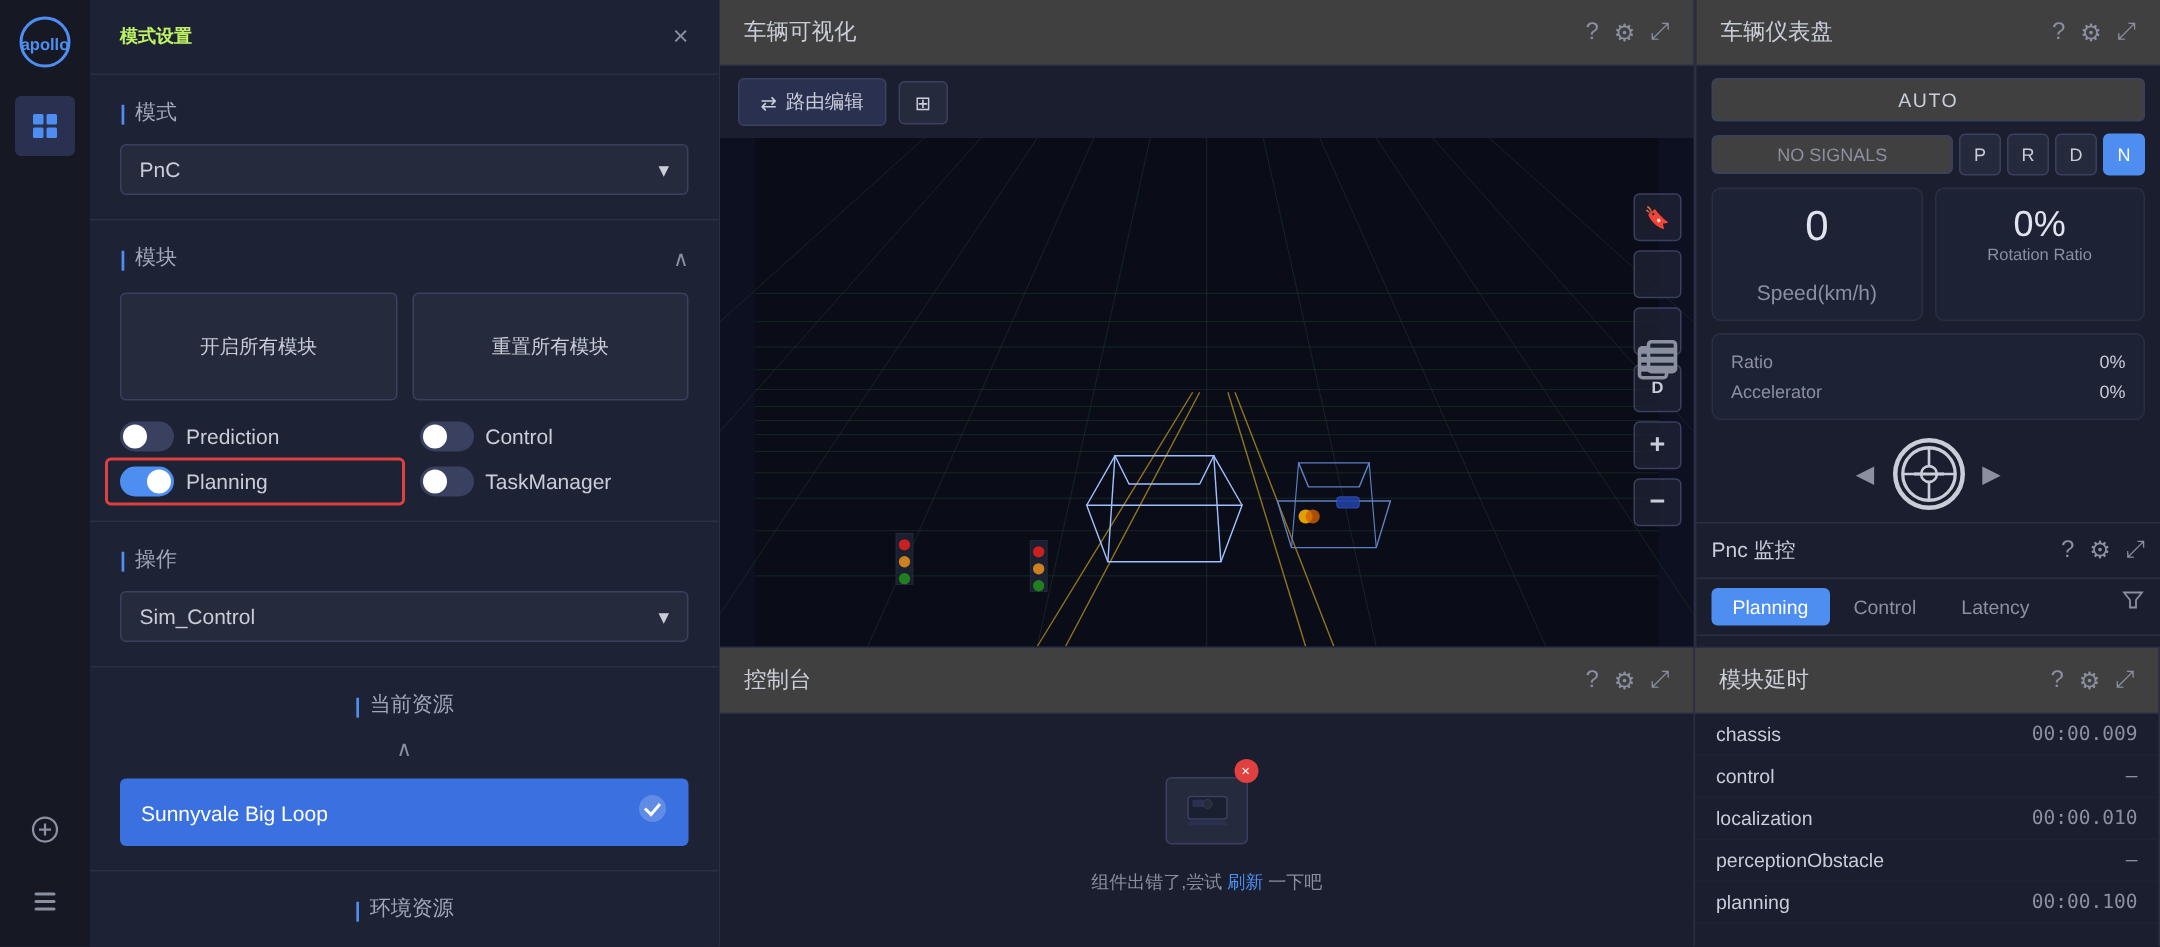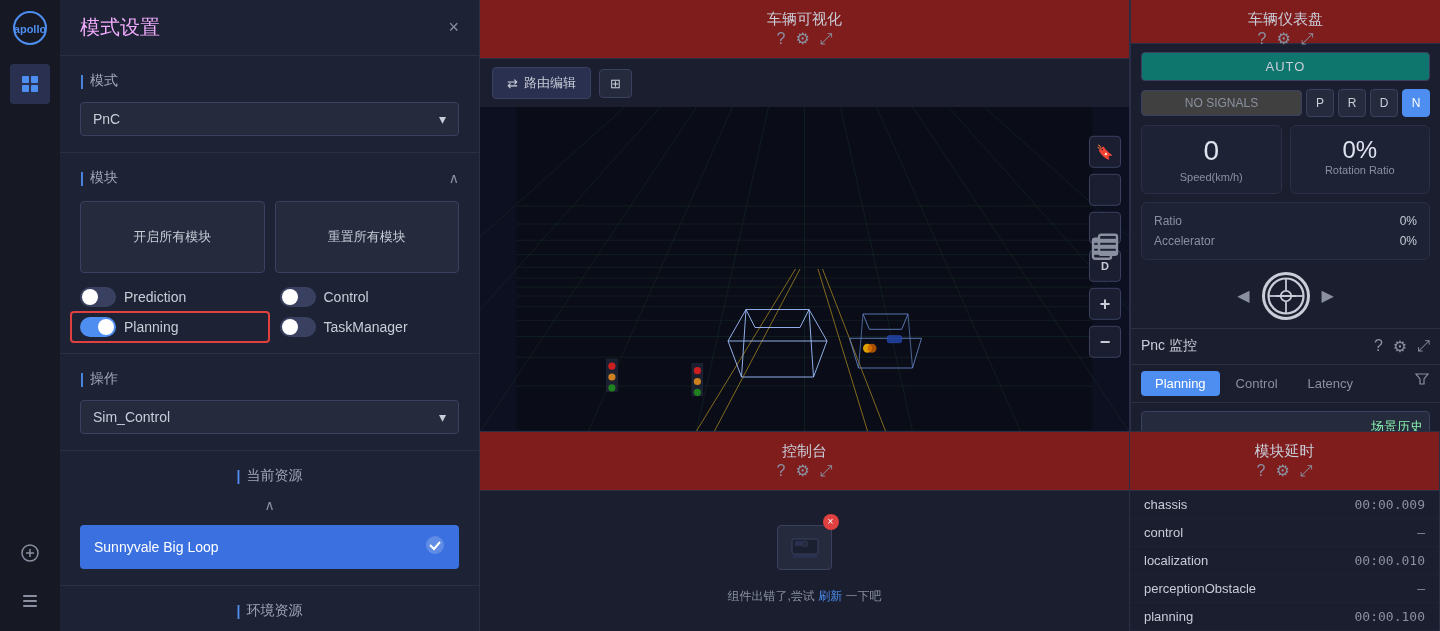--- a/index.html
+++ b/index.html
@@ -56,23 +56,23 @@
       overflow-y: auto;
     }
     .mode-panel-header {
       display: flex;
       align-items: center;
       justify-content: space-between;
       padding: 14px 20px;
       border-bottom: 1px solid #2a2f45;
     }
     .mode-panel-header .title {
-      font-size: 20px;
-      color: #f0abfc;
-      font-weight: 400;
+      font-size: 12px;
+      color: #bef264;
+      font-weight: 700;
     }
     .mode-panel-header .close-btn {
       color: #8a90a0;
       cursor: pointer;
       font-size: 18px;
     }
 
     .panel-section {
       padding: 16px 20px;
       border-bottom: 1px solid #2a2f45;
@@ -231,23 +231,22 @@
       display: flex;
       flex-direction: column;
       border-right: 1px solid #2a2f45;
     }
     .panel-header {
       display: flex;
       align-items: center;
       justify-content: space-between;
       padding: 10px 16px;
       border-bottom: 1px solid #2a2f45;
-      background: #7f1d1d;
+      background: #404040;
       min-height: 44px;
-      flex-direction: column;
     }
     .panel-header-title {
       font-size: 15px;
       color: #c8cdd8;
     }
     .panel-header-icons {
       display: flex;
       gap: 10px;
       align-items: center;
     }
@@ -331,21 +330,21 @@
     
     .dashboard-panel {
       width: 310px;
       display: flex;
       flex-direction: column;
       border-left: 1px solid #2a2f45;
       background: #1a1e2e;
     }
 
     .auto-badge {
-      background: #0f766e;
+      background: #404040;
       border: 1px solid #3a4060;
       border-radius: 4px;
       text-align: center;
       padding: 6px;
       font-size: 13px;
       color: #c8cdd8;
       letter-spacing: 1px;
       margin: 8px 10px;
     }
 
@@ -399,23 +398,23 @@
       padding: 10px;
       text-align: center;
     }
     .speed-card .big-num {
       font-size: 28px;
       color: #e0e4ef;
       font-weight: 300;
       line-height: 1.1;
     }
     .speed-card .label {
-      font-size: 11px;
-      color: #8a90a0;
-      margin-top: 4px;
+      font-size: 14px;
+      color: #8a90a0;
+      margin-top: 20px;
     }
     .rotation-card {
       flex: 1;
       background: #1e2235;
       border: 1px solid #2a2f45;
       border-radius: 6px;
       padding: 10px;
       display: flex;
       flex-direction: column;
       align-items: center;

